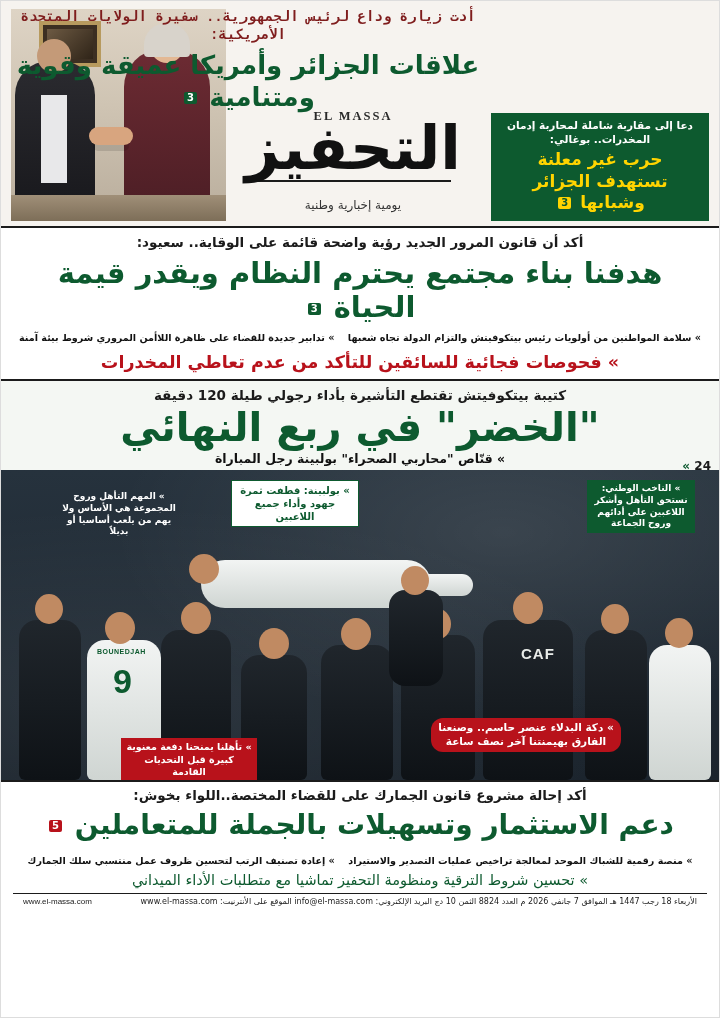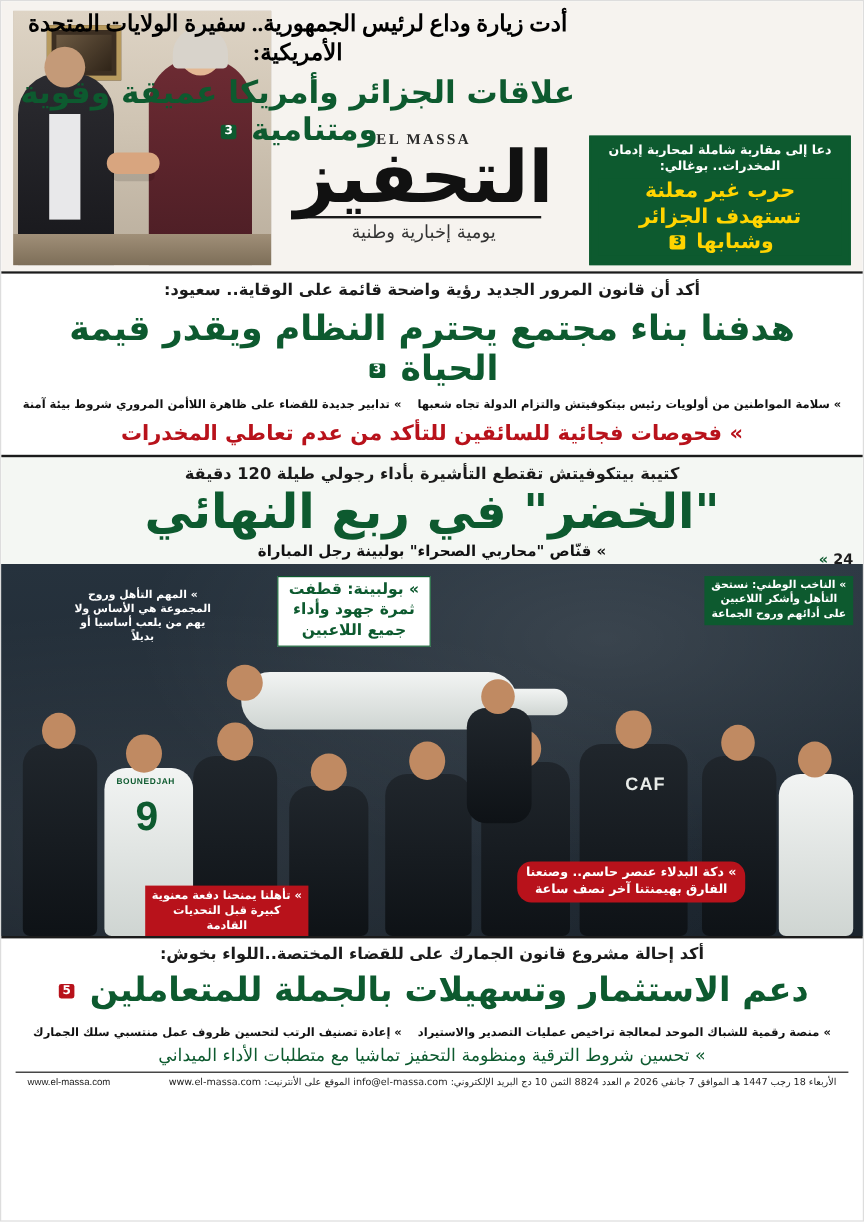--- a/index.html
+++ b/index.html
@@ -87,24 +87,24 @@
   .top-head {
     position:absolute;
     right:232px; 
     left:232px;
     top:8px;
     width:478px;
     text-align:center;
     direction:rtl;
   }
   .kicker {
-    font-family:Liberation Serif, serif;
-    font-weight:bold;
-    font-size:19px;
-    color:#000000;
+    font-family:Liberation Mono, monospace;
+    font-weight:bold;
+    font-size:14px;
+    color:#7f1d1d;
     line-height:1.25;
     letter-spacing:0;
   }
   .main-top-title {
     margin-top:6px;
     font-weight:bold;
     font-size:26px;
     line-height:1.22;
     color:#0d5a2f;
     position:relative;
@@ -137,24 +137,24 @@
   }
   .masthead .arabic-logo {
     font-size:60px;
     font-weight:bold;
     line-height:0.95;
     color:#111;
     letter-spacing:-2px;
     margin-top:-4px;
   }
   .masthead .tagline {
-    font-size:15px;
+    font-size:12px;
     color:#333;
     letter-spacing:1px;
-    margin-top:2px;
+    margin-top:16px;
   }
   .masthead .rule {
     height:2px; background:#1b1b1b; margin:3px 18px 2px;
   }
 
   
   .greenbox {
     position:absolute;
     right:10px; top:112px;
     width:218px;
@@ -455,23 +455,23 @@
       <div class="p white-kit" style="left:648px; top:175px; width:62px; height:135px;"></div>
       <div class="head skin" style="left:664px; top:148px; width:28px; height:30px;"></div>
 
       <div class="p white-kit" style="left:200px; top:90px; width:230px; height:48px; border-radius:24px;"></div>
       <div class="head skin" style="left:188px; top:84px; width:30px; height:30px;"></div>
       <div class="p white-kit" style="left:414px; top:104px; width:58px; height:22px; border-radius:11px;"></div>
 
       <div class="p dark-kit" style="left:388px; top:120px; width:54px; height:96px; border-radius:16px;"></div>
       <div class="head skin" style="left:400px; top:96px; width:28px; height:29px;"></div>
 
-      <div class="cap white" style="left:230px; top:10px; width:128px; font-size:13px;">» بولبينة: قطفت ثمرة جهود وأداء جميع اللاعبين</div>
-
-      <div class="cap green" style="left:586px; top:10px; width:124px; font-size:9px;">» الناخب الوطني: نستحق التأهل وأشكر اللاعبين على أدائهم وروح الجماعة</div>
+      <div class="cap white" style="left:230px; top:10px; width:128px; font-size:10px;">» بولبينة: قطفت ثمرة جهود وأداء جميع اللاعبين</div>
+
+      <div class="cap green" style="left:586px; top:10px; width:108px; font-size:9px;">» الناخب الوطني: نستحق التأهل وأشكر اللاعبين على أدائهم وروح الجماعة</div>
 
       <div class="cap white" style="left:50px; top:18px; width:136px; font-size:9px; background:transparent; border:none; color:#ffffff;">» المهم التأهل وروح المجموعة هي الأساس ولا يهم من يلعب أساسيا أو بديلاً</div>
 
       <div class="cap red" style="left:430px; top:248px; width:190px; font-size:10.5px;border-radius:12px;">» دكة البدلاء عنصر حاسم.. وصنعنا الفارق بهيمنتنا آخر نصف ساعة</div>
 
       <div class="cap red" style="left:120px; top:268px; width:136px; font-size:9.5px;">» تأهلنا يمنحنا دفعة معنوية كبيرة قبل التحديات القادمة</div>
     </div>
   </div>
 
   <div class="bottom-section">

